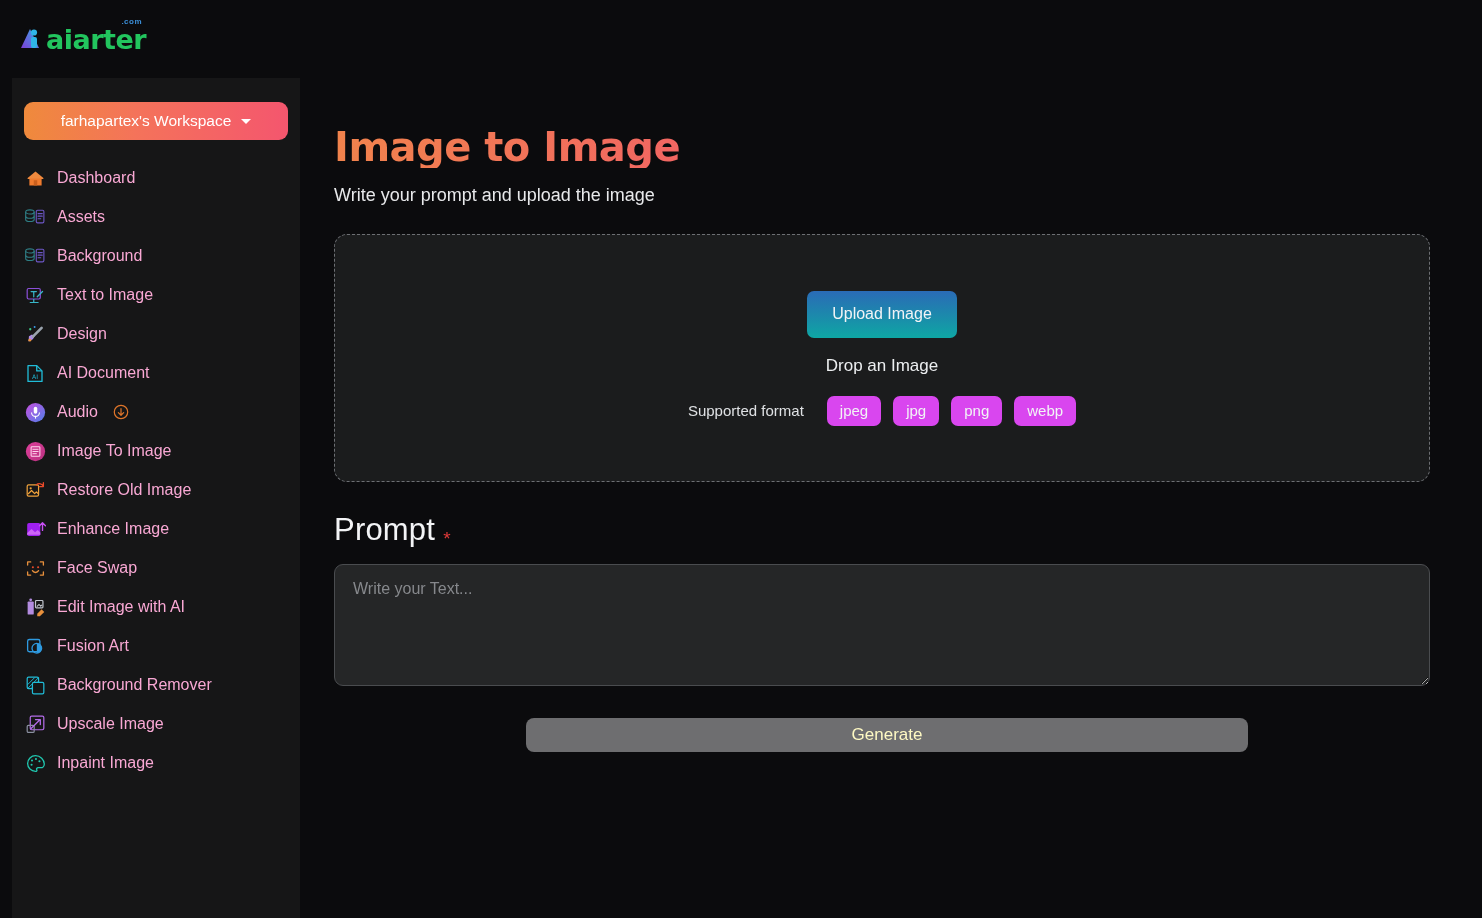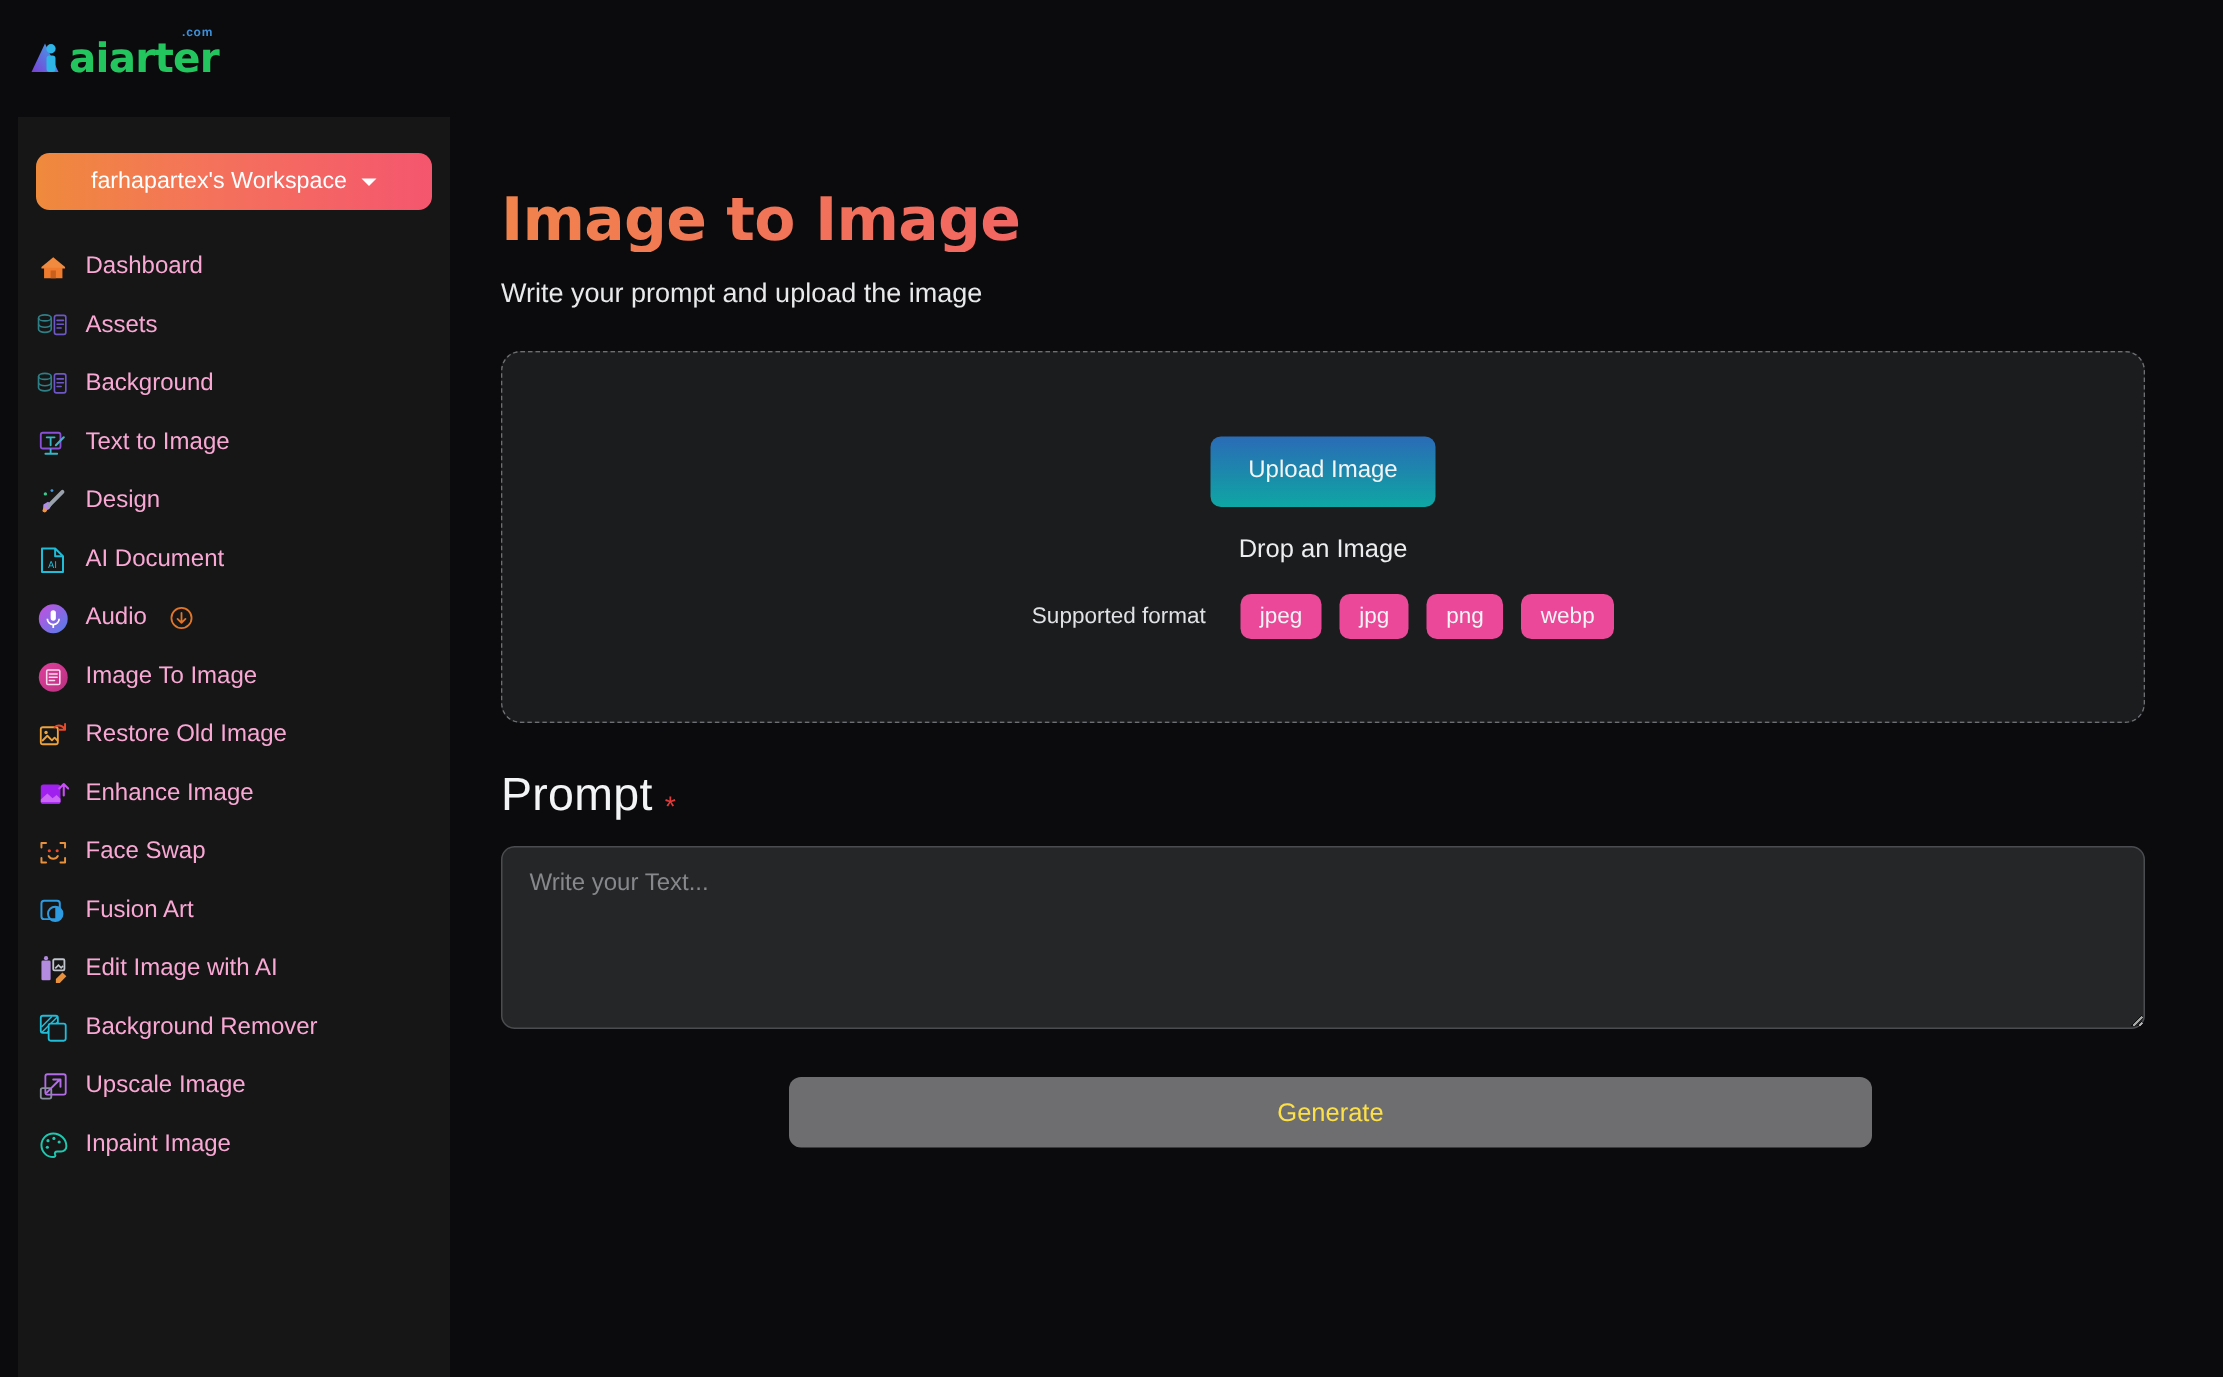--- a/index.html
+++ b/index.html
@@ -190,21 +190,21 @@
     display: flex;
     align-items: center;
     gap: 12px;
   }
   .formats-label {
     font-size: 15px;
     color: #dfe1e4;
     margin-right: 11px;
   }
   .format-chip {
-    background: #ec4899;
+    background: #d946ef;
     color: #f2f4f6;
     font-size: 15px;
     padding: 6px 13px;
     border-radius: 7px;
     line-height: 1.2;
   }
 
   .prompt-header {
     margin-top: 30px;
     display: flex;
@@ -240,25 +240,25 @@
   }
   .prompt-textarea::placeholder { color: #86888c; }
 
   .generate-wrap {
     margin-top: 32px;
     display: flex;
     justify-content: center;
   }
   .generate-btn {
     width: 722px;
-    height: 47px;
+    height: 34px;
     border: none;
     border-radius: 8px;
     background: #6e6e70;
-    color: #fde047;
+    color: #fef9c3;
     font-size: 17px;
     cursor: not-allowed;
     font-family: "Liberation Sans", sans-serif;
   }
 </style>
 </head>
 <body>
 
 <div id="app">
 
@@ -440,39 +440,39 @@
             <circle cx="15" cy="10.5" r="1.2" fill="#e84a2a"></circle>
             <path d="M8.5 14.5a4 4 0 007 0" fill="none" stroke="#e8903c" stroke-width="1.5" stroke-linecap="round"></path>
           </svg>
         </span>
         <span class="nav-label">Face Swap</span>
       </a>
 
       <a class="nav-item">
         <span class="nav-icon">
           <svg width="21" height="21" viewBox="0 0 24 24">
-            <rect x="3" y="4" width="14" height="14" rx="2" fill="none" stroke="#2e9ae0" stroke-width="1.5"></rect>
-            <circle cx="13.5" cy="14" r="5.5" fill="none" stroke="#2e9ae0" stroke-width="1.5"></circle>
-            <path d="M13.5 8.5a5.5 5.5 0 010 11z" fill="#2e9ae0"></path>
-          </svg>
-        </span>
-        <span class="nav-label">Fusion Art</span>
-      </a>
-
-      <a class="nav-item">
-        <span class="nav-icon">
-          <svg width="21" height="21" viewBox="0 0 24 24">
             <rect x="3" y="5" width="7" height="15" rx="1" fill="#b38ce0"></rect>
             <circle cx="6.5" cy="3.2" r="1.6" fill="#b38ce0"></circle>
             <rect x="12" y="4" width="8.5" height="8.5" rx="1" fill="none" stroke="#c0c4cc" stroke-width="1.4"></rect>
             <path d="M13.5 11l2.5-2.5 2 2 1.5-1.5" fill="none" stroke="#c0c4cc" stroke-width="1.3"></path>
             <path d="M19 14l3 3-5 5h-3v-3z" fill="#e8903c"></path>
           </svg>
         </span>
         <span class="nav-label">Edit Image with AI</span>
+      </a>
+
+      <a class="nav-item">
+        <span class="nav-icon">
+          <svg width="21" height="21" viewBox="0 0 24 24">
+            <rect x="3" y="4" width="14" height="14" rx="2" fill="none" stroke="#2e9ae0" stroke-width="1.5"></rect>
+            <circle cx="13.5" cy="14" r="5.5" fill="none" stroke="#2e9ae0" stroke-width="1.5"></circle>
+            <path d="M13.5 8.5a5.5 5.5 0 010 11z" fill="#2e9ae0"></path>
+          </svg>
+        </span>
+        <span class="nav-label">Fusion Art</span>
       </a>
 
       <a class="nav-item">
         <span class="nav-icon">
           <svg width="21" height="21" viewBox="0 0 24 24">
             <rect x="2.5" y="2.5" width="13" height="13" rx="1.6" fill="none" stroke="#20bcd8" stroke-width="1.4"></rect>
             <path d="M3 11L11 3M3 15.5L15.5 3M7 15.5L15.5 7" stroke="#20bcd8" stroke-width="1.1"></path>
             <rect x="8.5" y="8.5" width="13" height="13" rx="1.6" fill="#151617" stroke="#20bcd8" stroke-width="1.4"></rect>
           </svg>
         </span>

